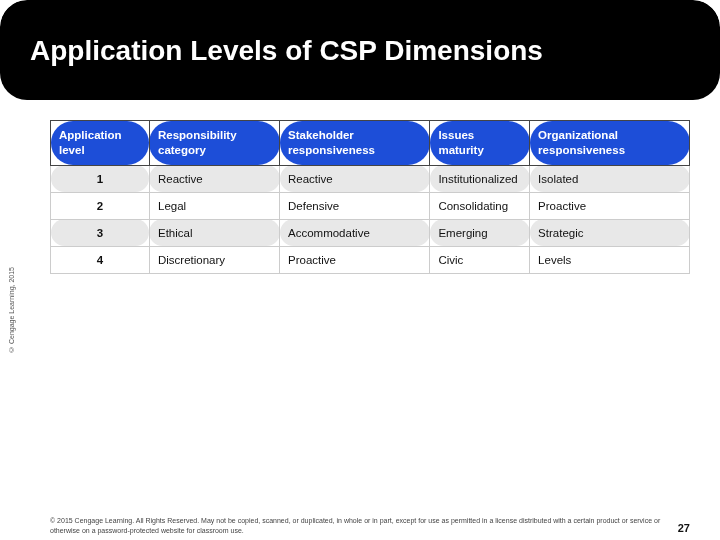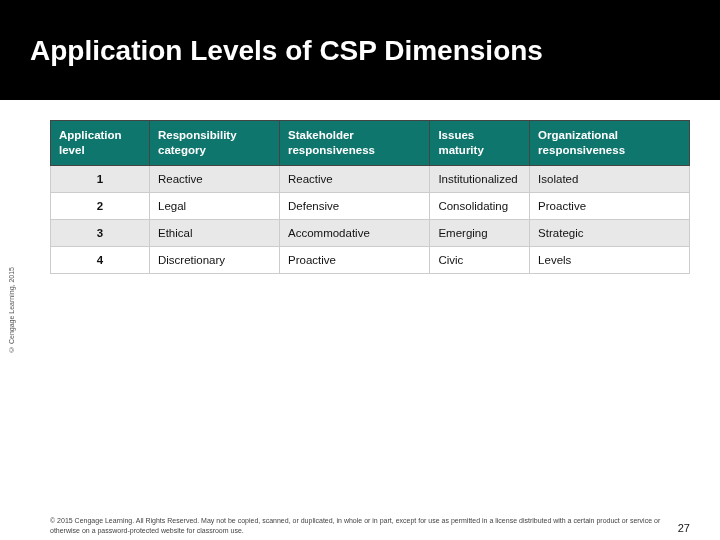--- a/index.html
+++ b/index.html
@@ -1,15 +1,15 @@
 <!DOCTYPE html>
 <html><head>
   <meta charset="utf-8">
   <style>
-    * { margin: 0; padding: 0; box-sizing: border-box; }
+    * { margin: 0; padding: 0; box-sizing: border-box; border-radius: 27px; }
     body {
       width: 720px;
       height: 540px;
       font-family: Arial, sans-serif;
       background: #fff;
       overflow: hidden;
     }
 
     .slide-container {
       width: 720px;
@@ -64,21 +64,21 @@
       padding: 10px 10px 0 10px;
     }
 
     table {
       width: 100%;
       border-collapse: collapse;
       font-size: 11.5px;
     }
 
     thead tr {
-      background: #0f766e;
+      background: #1d4ed8;
       color: #fff;
     }
 
     thead th {
       padding: 7px 8px;
       text-align: left;
       font-weight: bold;
       border: 1px solid #444;
       vertical-align: top;
       line-height: 1.3;
@@ -110,21 +110,21 @@
       color: #444;
       padding: 6px 10px 4px 10px;
       line-height: 1.4;
       display: flex;
       justify-content: space-between;
       align-items: flex-end;
     }
 
     .footer-text .page-num {
       font-size: 11px;
-      font-weight: normal;
+      font-weight: bold;
       color: #111;
       min-width: 20px;
       text-align: right;
     }
   </style>
 </head>
 <body>
 
 <div class="slide-container">
 

